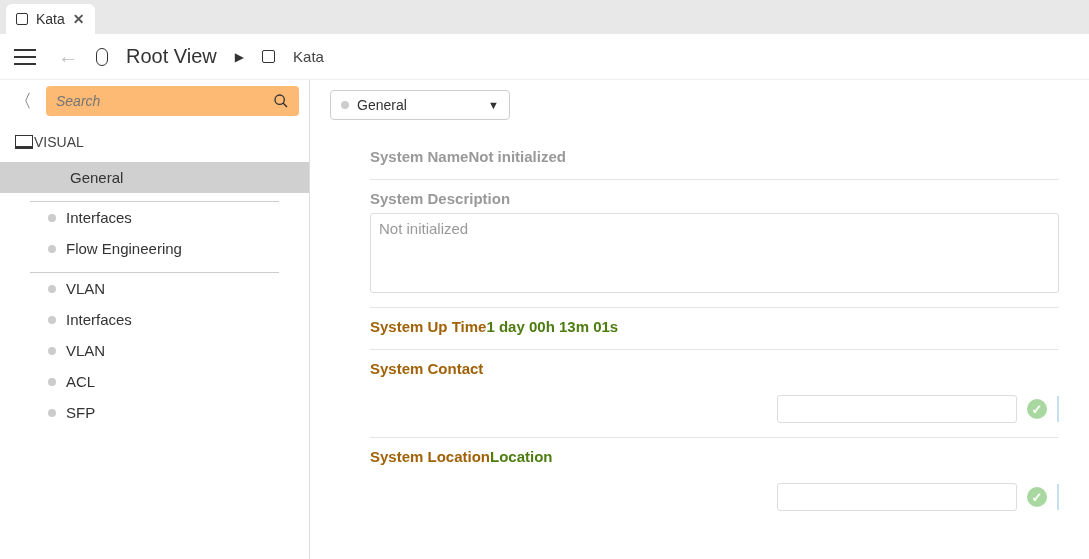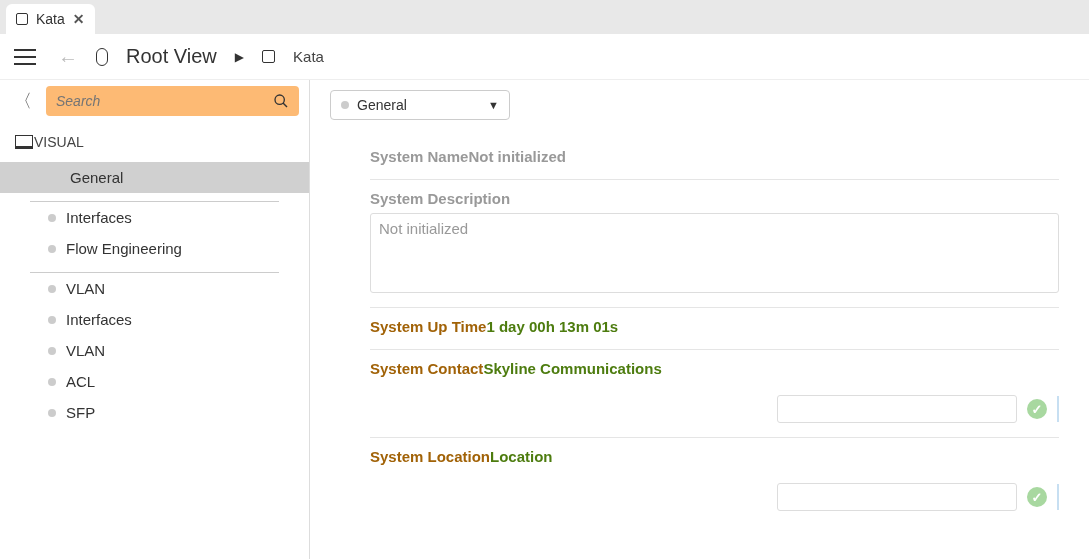--- a/index.html
+++ b/index.html
@@ -184,21 +184,20 @@
       <div class="field">
         <div class="field-row">
           <div class="field-label strong">System Up Time</div>
           <div class="field-value">1 day 00h 13m 01s</div>
         </div>
       </div>
 
       <div class="field">
         <div class="field-row">
           <div class="field-label strong">System Contact</div>
-          <div class="field-value">Skyline Communications</div>
         </div>
         <div class="editrow">
           <input class="editinput" value="" style="">
           <div class="check-icon">✓</div>
           <div class="vbar"></div>
         </div>
       </div>
 
       <div class="field no-border">
         <div class="field-row">

